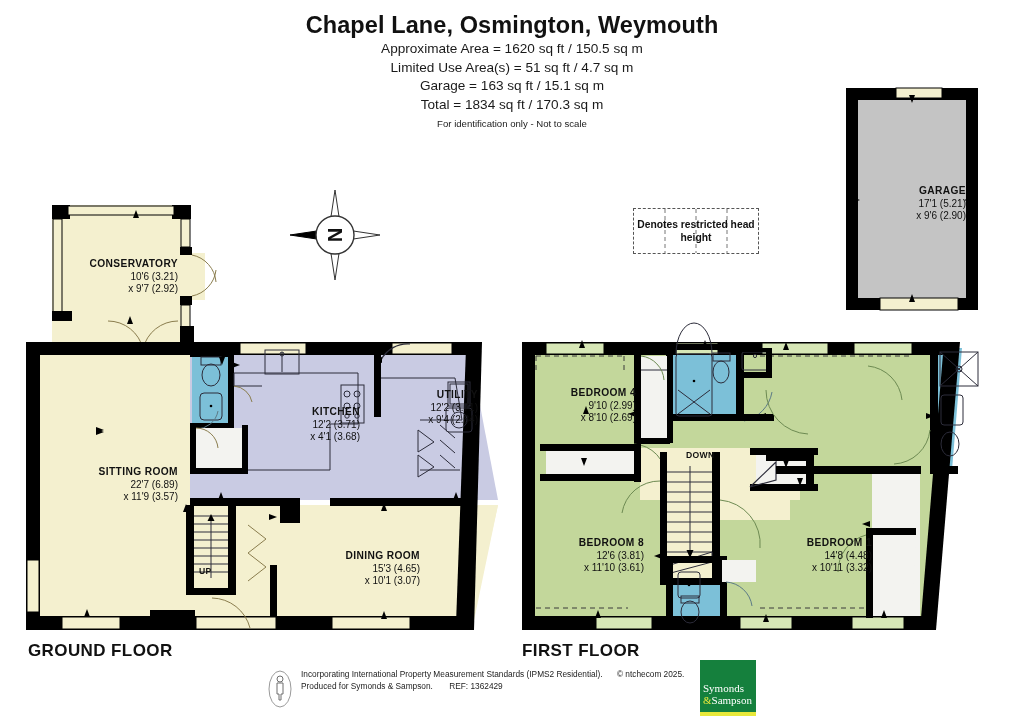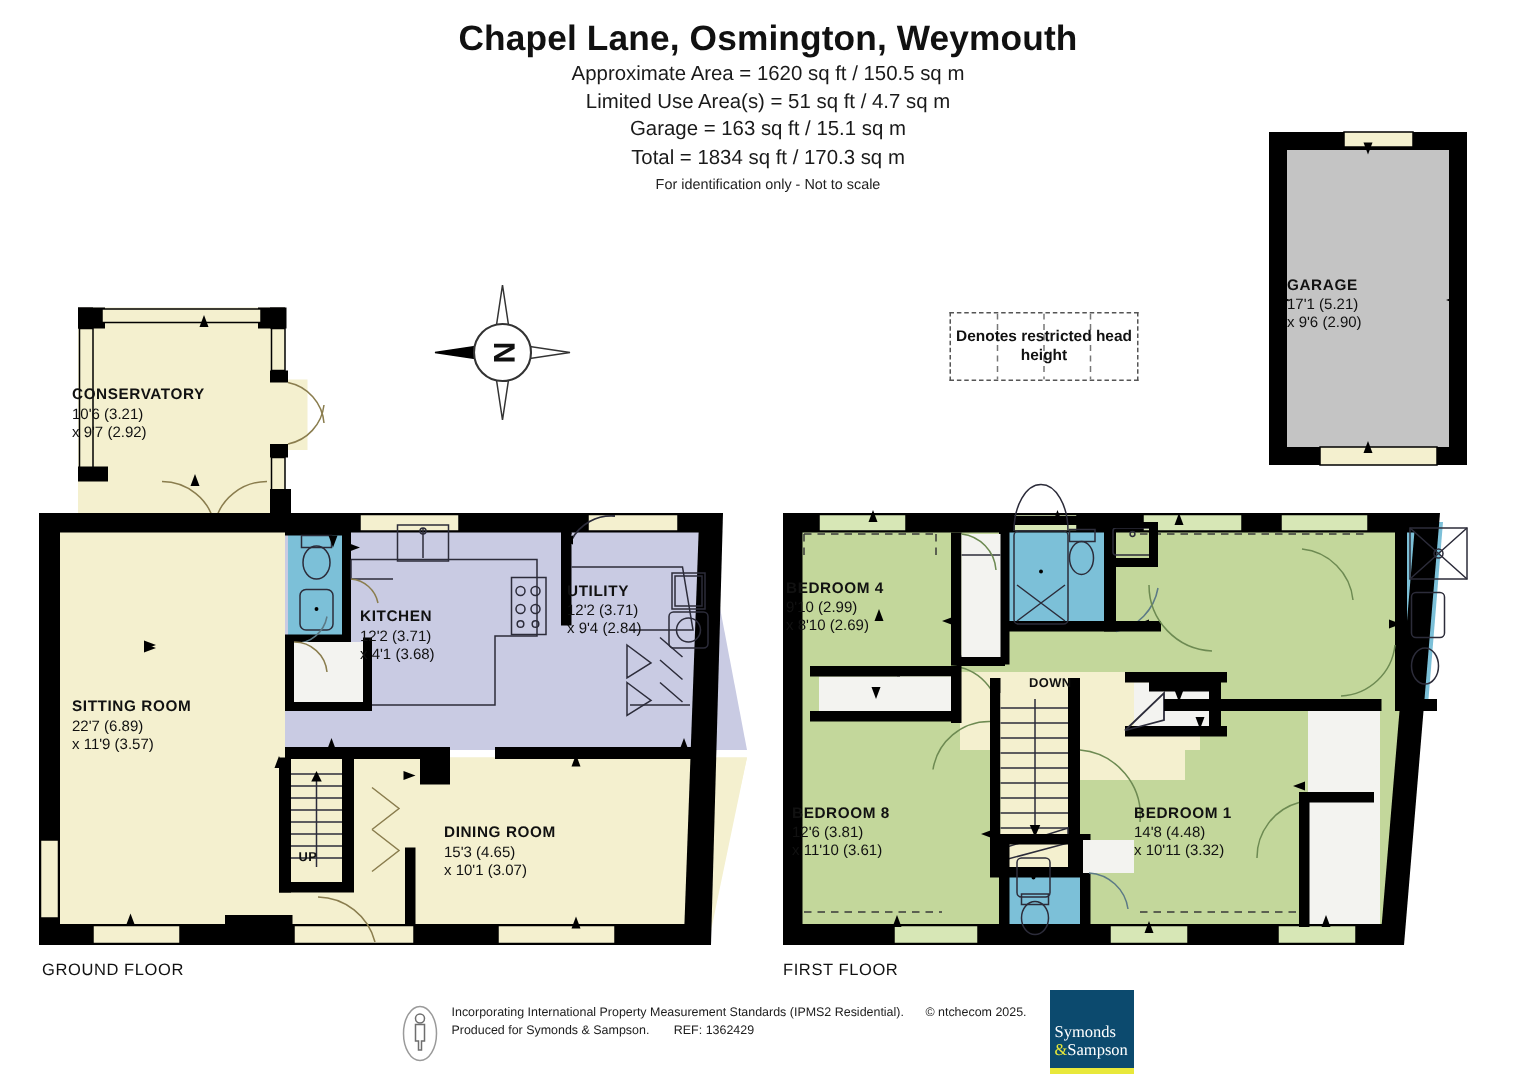--- a/index.html
+++ b/index.html
@@ -31,44 +31,44 @@
   .thin2{fill:none;stroke:#2c2c3a;stroke-width:1.2;}
   .swing{fill:none;stroke:#8a7d4e;stroke-width:1;}
   .swingb{fill:none;stroke:#5c7a86;stroke-width:1;}
   .swingg{fill:none;stroke:#6d8a52;stroke-width:1;}
   .dash{fill:none;stroke:#3a3a3a;stroke-width:1;stroke-dasharray:5 4;}
   .win{fill:#f4f0cf;stroke:#000;stroke-width:1;}
   .wing{fill:#d7e7b6;stroke:#000;stroke-width:1;}
   .ar{fill:#000;}
 
   
-  .lbl{position:absolute;text-align:left;line-height:12.6px;pointer-events:none;}
+  .lbl{position:absolute;text-align:right;line-height:12.6px;pointer-events:none;}
   .lbl .n{font-size:10.2px;font-weight:bold;letter-spacing:0.4px;color:#111;}
   .lbl .d{font-size:10px;color:#111;}
-  .floorlbl{position:absolute;font-size:11px;font-weight:normal;letter-spacing:0.4px;color:#111;}
+  .floorlbl{position:absolute;font-size:17px;font-weight:bold;letter-spacing:0.4px;color:#111;}
   .stairtxt{position:absolute;font-size:8.6px;font-weight:bold;letter-spacing:0.3px;color:#111;}
 
   
   .legend{position:absolute;left:633px;top:208px;width:124px;height:44px;
           border:1.3px dashed #555;display:flex;align-items:center;justify-content:center;
           text-align:center;font-size:10.3px;font-weight:bold;line-height:13px;color:#111;}
   .legend .lgrid{position:absolute;left:0;top:0;right:0;bottom:0;}
 
   
   .compass{position:absolute;left:288px;top:188px;width:94px;height:94px;}
   .compass .nchar{position:absolute;left:0;top:0;width:94px;height:94px;
      display:flex;align-items:center;justify-content:center;
      font-size:20px;font-weight:bold;color:#111;transform:rotate(90deg);}
 
   
   .footer{position:absolute;left:268px;top:666px;width:490px;height:52px;}
   .fticon{position:absolute;left:0px;top:4px;width:24px;height:38px;}
   .fttext{position:absolute;left:33px;top:3px;font-size:8.3px;line-height:11.6px;color:#1c1c1c;white-space:nowrap;}
   .ftcopy{color:#1c1c1c;}
-  .logo{position:absolute;left:700px;top:660px;width:56px;height:56px;background:#0c4a6e;}
+  .logo{position:absolute;left:700px;top:660px;width:56px;height:56px;background:#15803d;}
   .logo .ly{position:absolute;left:0;bottom:0;width:56px;height:4px;background:#e8e83a;}
   .logo .l1{position:absolute;left:3px;top:22px;font-size:11px;color:#ffffff;font-family:"Liberation Serif","DejaVu Serif",serif;}
   .logo .l2{position:absolute;left:3px;top:34px;font-size:11px;color:#ffffff;font-family:"Liberation Serif","DejaVu Serif",serif;}
   .logo .amp{color:#e8e83a;}
 </style>
 </head>
 <body>
 
 <div id="stage">
 

